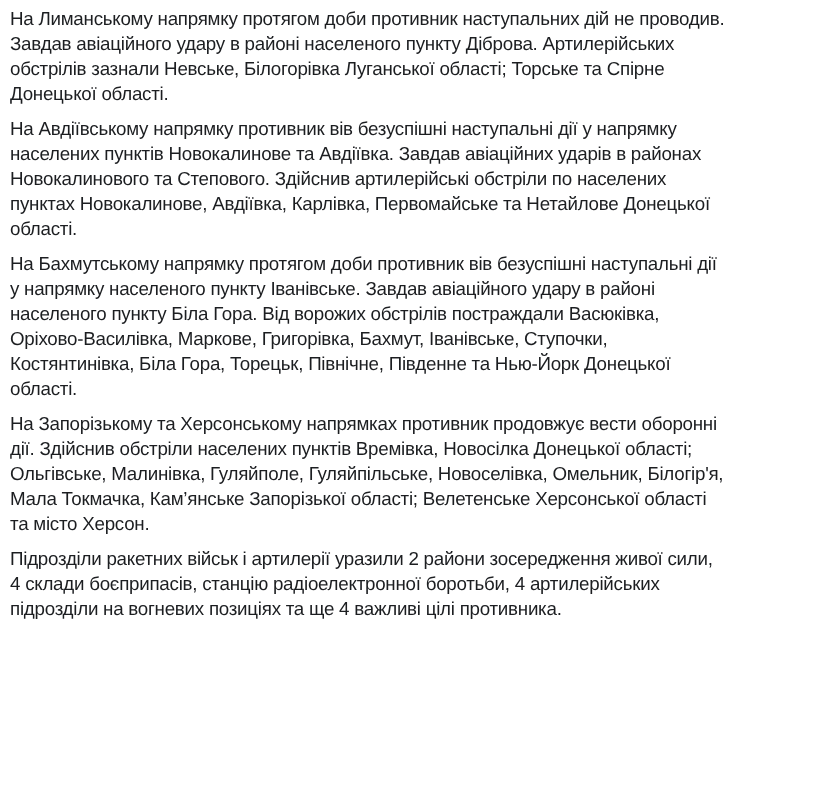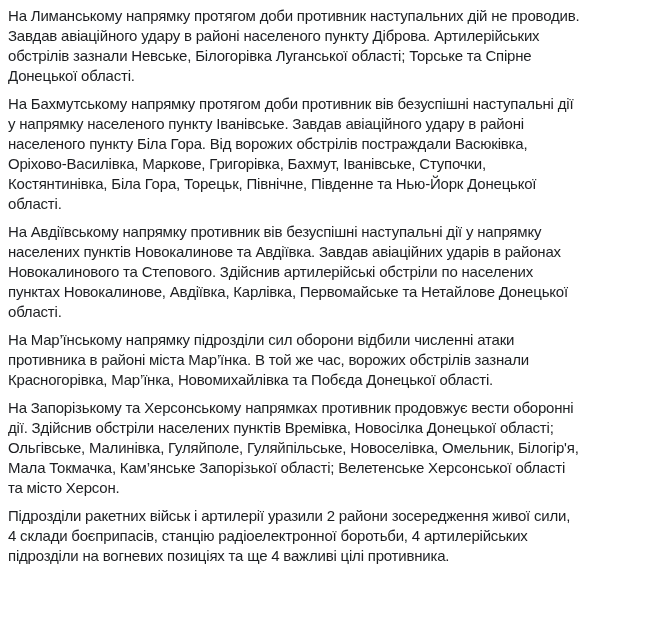--- a/index.html
+++ b/index.html
@@ -26,18 +26,17 @@
   .report p {
     margin: 0 0 8px 0;
     padding: 0;
   }
 </style>
 </head>
 <body>
 
 <main class="report">
   <p>На Лиманському напрямку протягом доби противник наступальних дій не проводив. Завдав авіаційного удару в районі населеного пункту Діброва. Артилерійських обстрілів зазнали Невське, Білогорівка Луганської області; Торське та Спірне Донецької області.</p>
+  <p>На Авдіївському напрямку противник вів безуспішні наступальні дії у напрямку населених пунктів Новокалинове та Авдіївка. Завдав авіаційних ударів в районах Новокалинового та Степового. Здійснив артилерійські обстріли по населених пунктах Новокалинове, Авдіївка, Карлівка, Первомайське та Нетайлове Донецької області.</p>
   <p>На Бахмутському напрямку протягом доби противник вів безуспішні наступальні дії у напрямку населеного пункту Іванівське. Завдав авіаційного удару в районі населеного пункту Біла Гора. Від ворожих обстрілів постраждали Васюківка, Оріхово-Василівка, Маркове, Григорівка, Бахмут, Іванівське, Ступочки, Костянтинівка, Біла Гора, Торецьк, Північне, Південне та Нью-Йорк Донецької області.</p>
-  <p>На Авдіївському напрямку противник вів безуспішні наступальні дії у напрямку населених пунктів Новокалинове та Авдіївка. Завдав авіаційних ударів в районах Новокалинового та Степового. Здійснив артилерійські обстріли по населених пунктах Новокалинове, Авдіївка, Карлівка, Первомайське та Нетайлове Донецької області.</p>
-  <p>На Мар’їнському напрямку підрозділи сил оборони відбили численні атаки противника в районі міста Мар’їнка. В той же час, ворожих обстрілів зазнали Красногорівка, Мар’їнка, Новомихайлівка та Побєда Донецької області.</p>
   <p>На Запорізькому та Херсонському напрямках противник продовжує вести оборонні дії. Здійснив обстріли населених пунктів Времівка, Новосілка Донецької області; Ольгівське, Малинівка, Гуляйполе, Гуляйпільське, Новоселівка, Омельник, Білогір'я, Мала Токмачка, Кам’янське Запорізької області; Велетенське Херсонської області та місто Херсон.</p>
   <p>Підрозділи ракетних військ і артилерії уразили 2 райони зосередження живої сили, 4 склади боєприпасів, станцію радіоелектронної боротьби, 4 артилерійських підрозділи на вогневих позиціях та ще 4 важливі цілі противника.</p>
 </main>
 
 </body></html>

